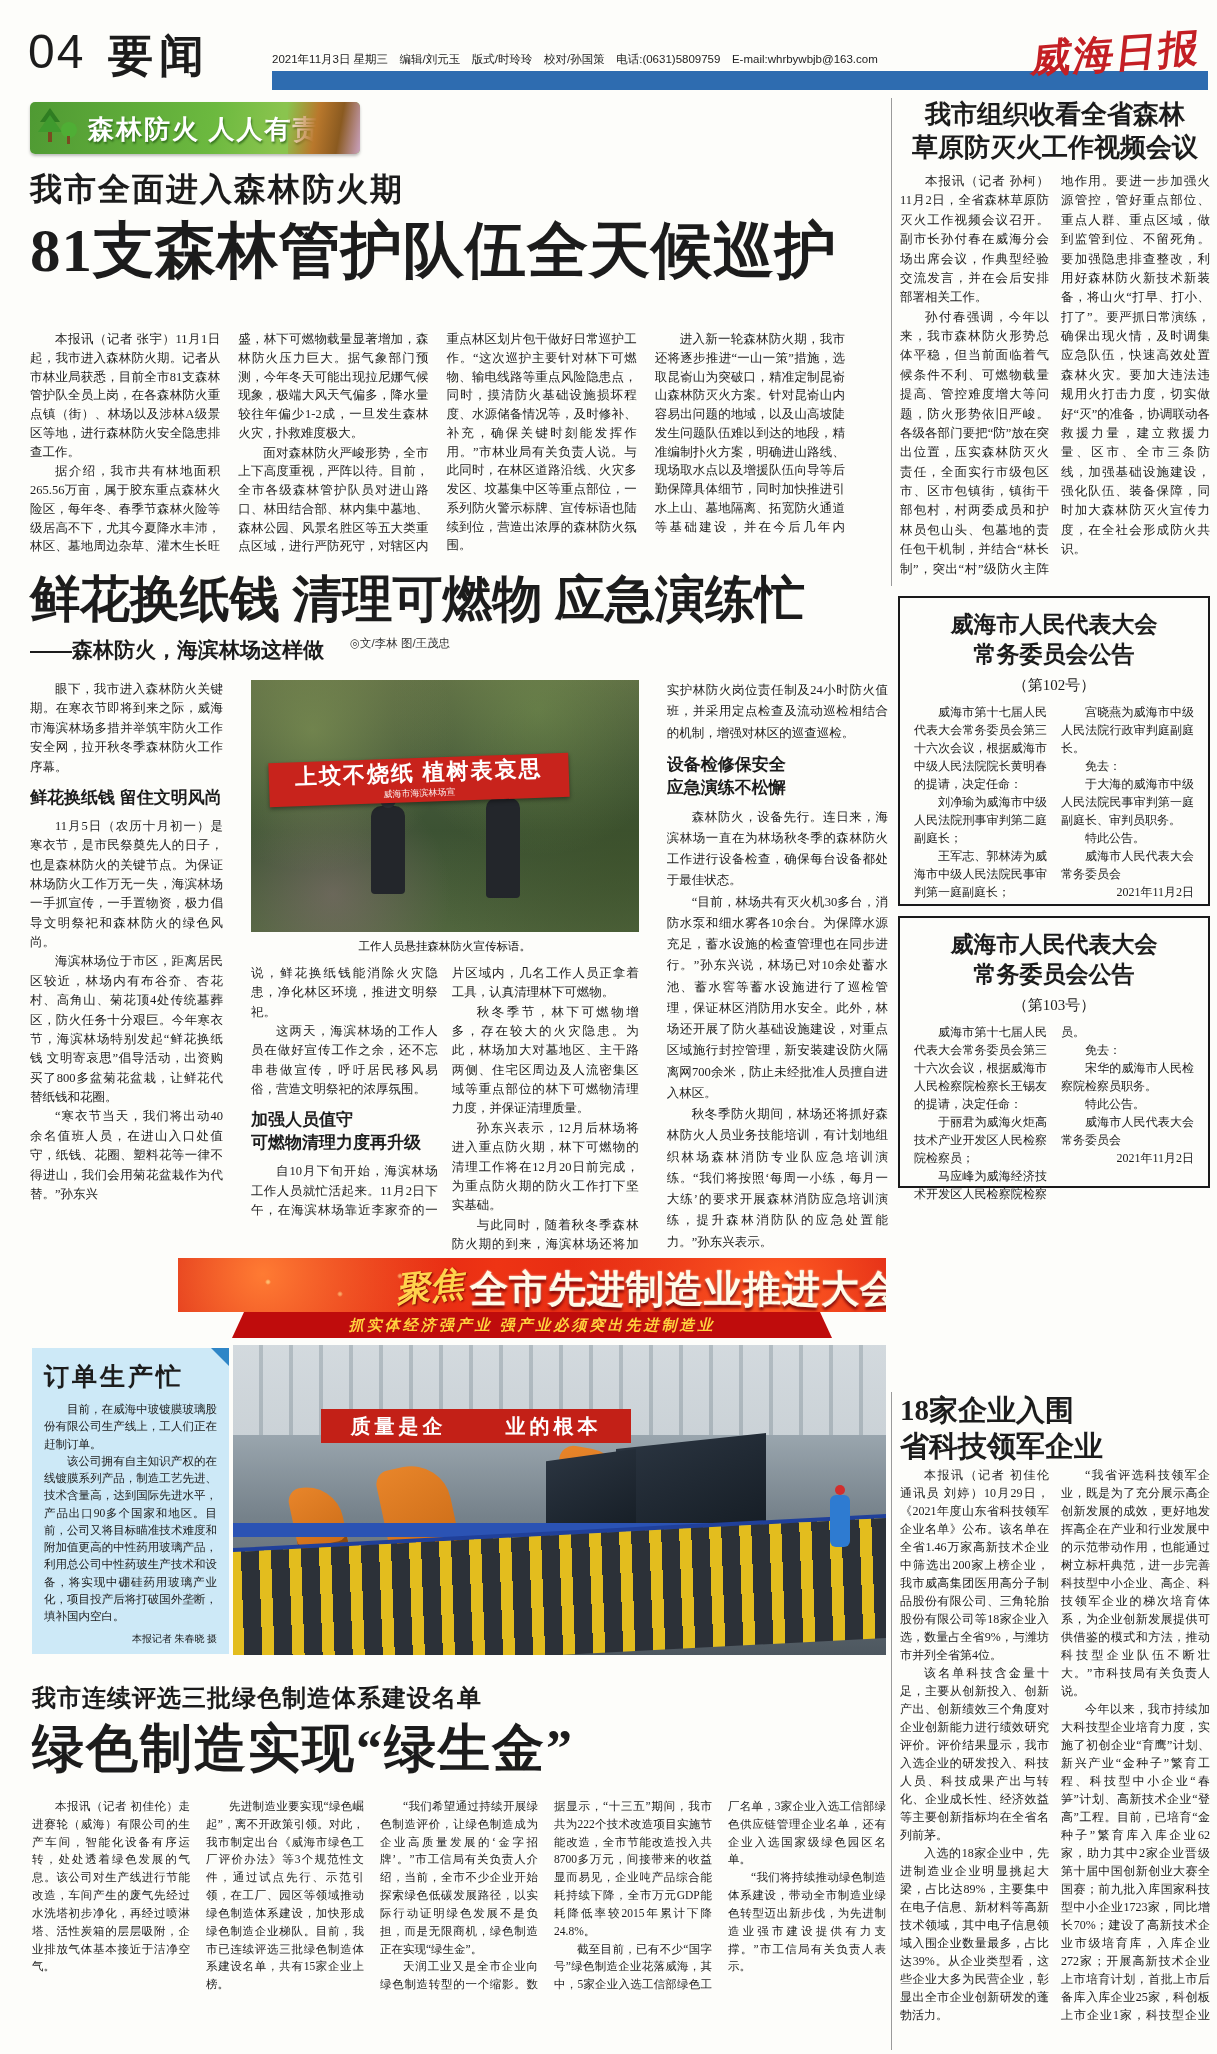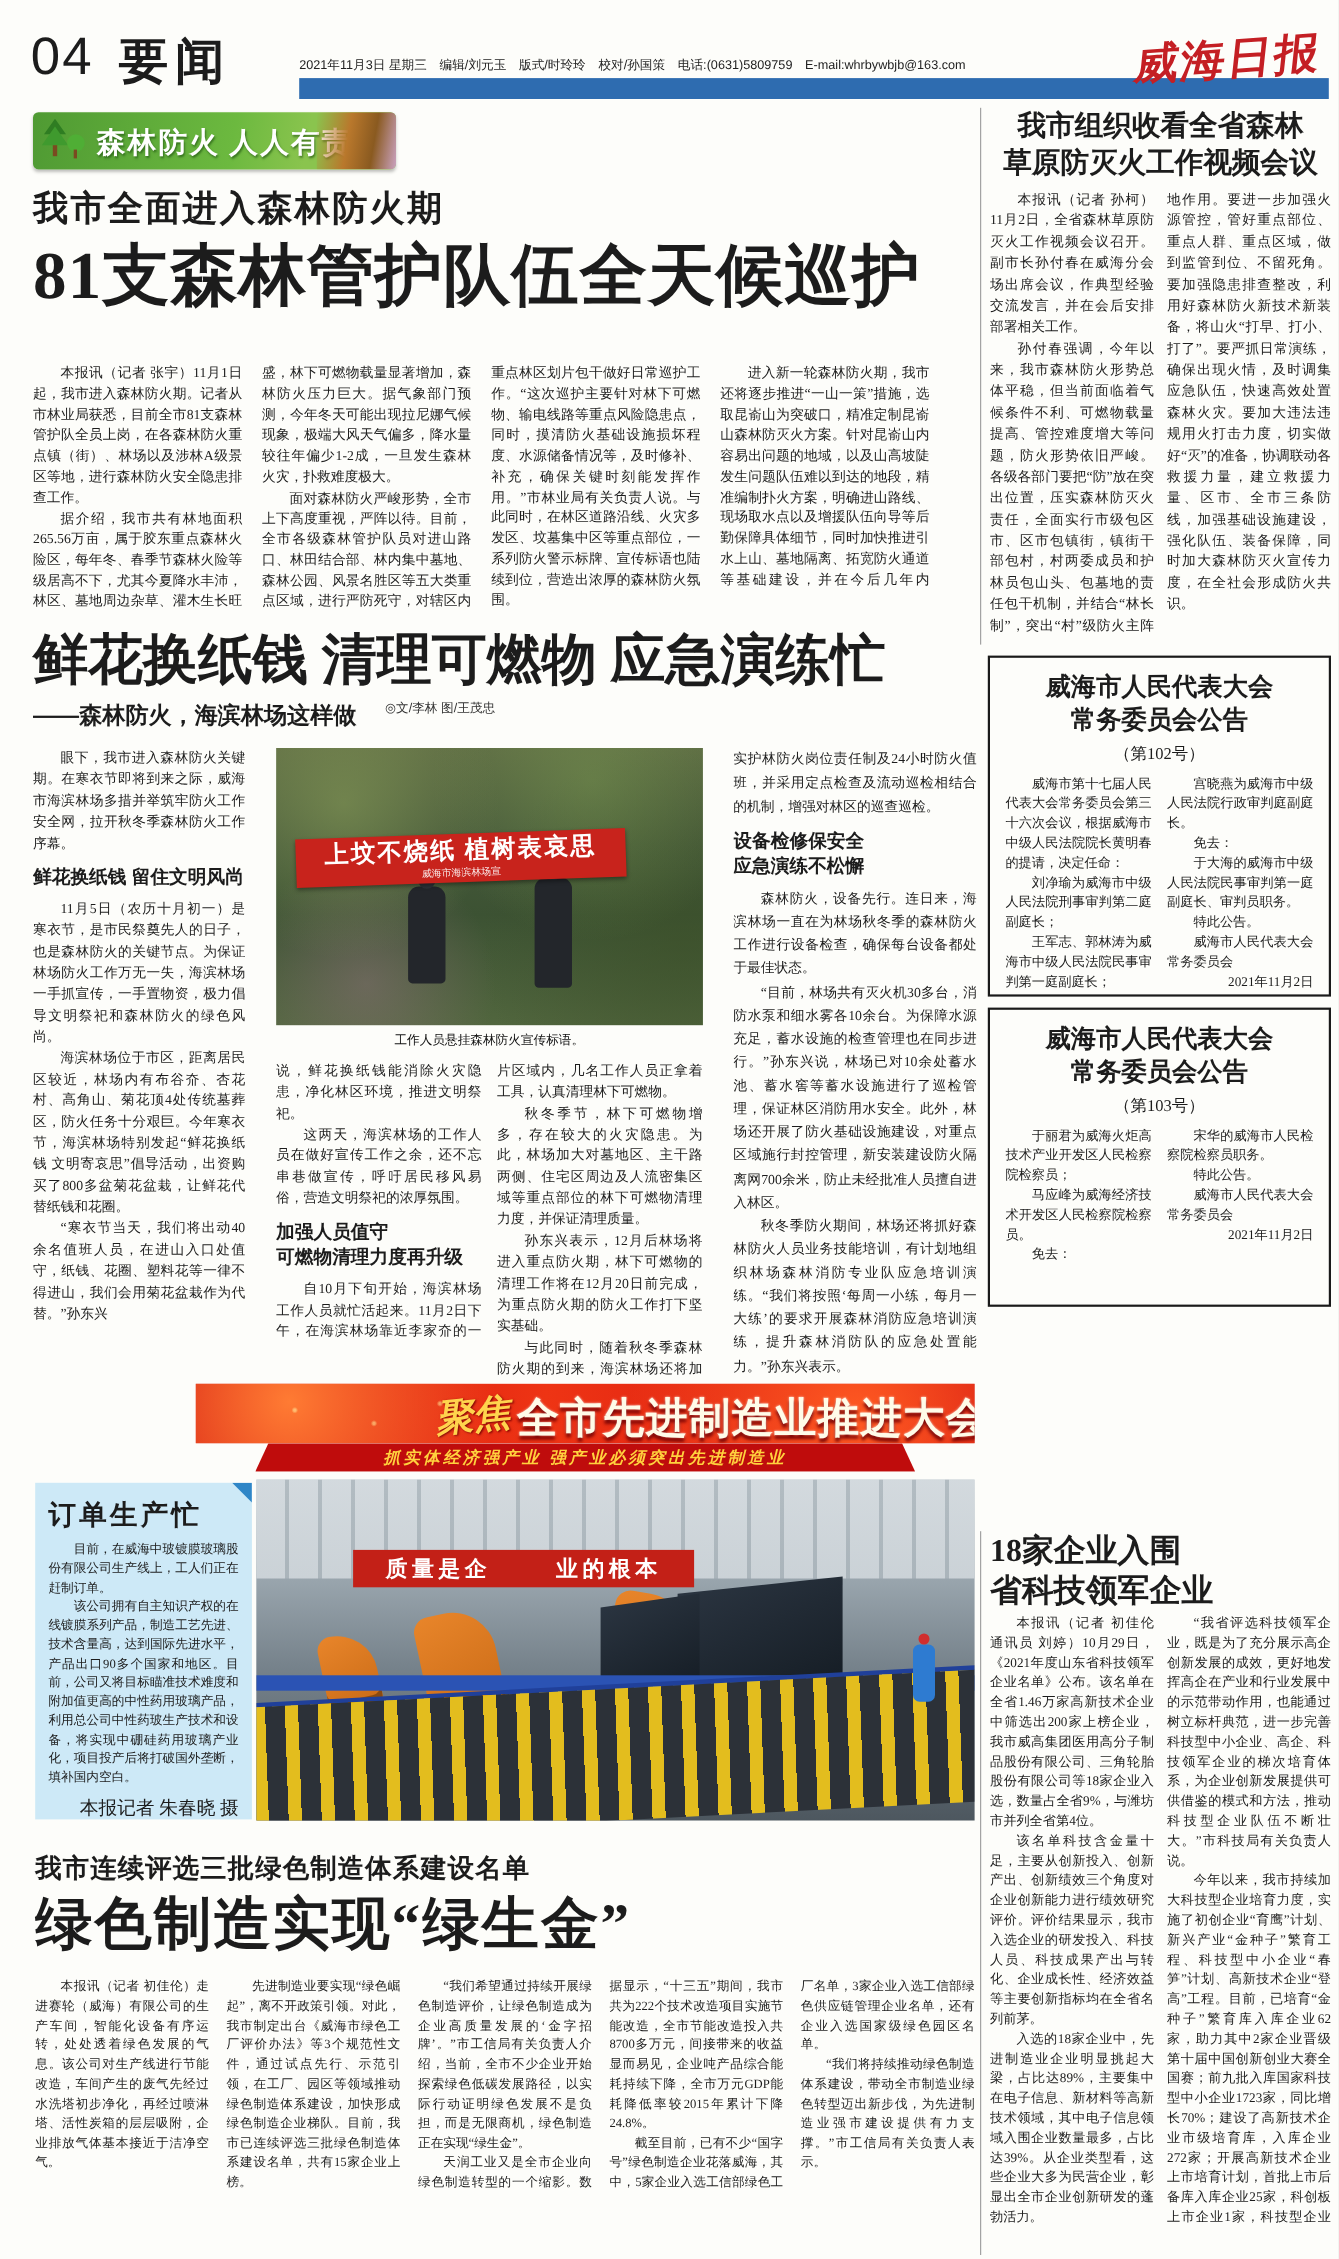--- a/index.html
+++ b/index.html
@@ -87,21 +87,21 @@
   .promo .strip{position:relative;margin:0 auto;width:600px;height:26px;background:#bf0c0c;
      clip-path:polygon(2% 0,98% 0,100% 100%,0 100%);display:flex;align-items:center;justify-content:center;}
   .promo .strip span{color:#ffd23e;font-size:15px;font-weight:bold;font-style:italic;letter-spacing:3px;}
   
   .orders{left:32px;top:1348px;width:197px;height:306px;background:#cde9f7;box-sizing:border-box;
           padding:12px 12px;overflow:hidden;}
   .orders .corner{position:absolute;top:0;right:0;width:0;height:0;
           border-left:18px solid transparent;border-top:18px solid #2f86c7;}
   .orders h2{margin:0 0 8px;font-size:25px;letter-spacing:3px;font-family:"Liberation Sans","DejaVu Sans",sans-serif;}
   .orders p{font-size:11.5px;line-height:1.5;}
-  .orders .byline{text-align:right;font-size:17px;margin-top:6px;text-indent:0;}
+  .orders .byline{text-align:right;font-size:10px;margin-top:6px;text-indent:0;}
   
   .factory{left:233px;top:1345px;width:653px;height:310px;overflow:hidden;
      background:linear-gradient(180deg,#c3ccd2 0%,#9fabb3 25%,#76828b 55%,#4d575f 100%);}
   .factory .roof{position:absolute;left:0;top:0;width:100%;height:90px;
      background:repeating-linear-gradient(90deg,#d7dde1 0 26px,#aeb8be 26px 30px);opacity:.8;}
   .factory .sign{position:absolute;left:88px;top:64px;width:310px;height:34px;background:#c32017;
      color:#fff;font-weight:bold;font-size:20px;letter-spacing:4px;display:flex;align-items:center;
      justify-content:space-around;font-family:"Liberation Sans","DejaVu Sans",sans-serif;}
   .factory .robot{position:absolute;width:70px;height:96px;background:
      linear-gradient(160deg,#e8852a,#c96a16);border-radius:14px 40px 10px 10px;transform:rotate(-12deg);
@@ -239,20 +239,21 @@
     </div>
   </div>
 
   <div class="abs notice notice-103">
     <div class="t">
       <div>威海市人民代表大会</div>
       <div>常务委员会公告</div>
     </div>
     <div class="num">（第103号）</div>
     <div class="nb">
+      <p>威海市第十七届人民代表大会常务委员会第三十六次会议，根据威海市人民检察院检察长王锡友的提请，决定任命：</p>
       <p>于丽君为威海火炬高技术产业开发区人民检察院检察员；</p>
       <p>马应峰为威海经济技术开发区人民检察院检察员。</p>
       <p>免去：</p>
       <p>宋华的威海市人民检察院检察员职务。</p>
       <p>特此公告。</p>
       <p>威海市人民代表大会常务委员会</p>
       <p class="right">2021年11月2日</p>
     </div>
   </div>
 

